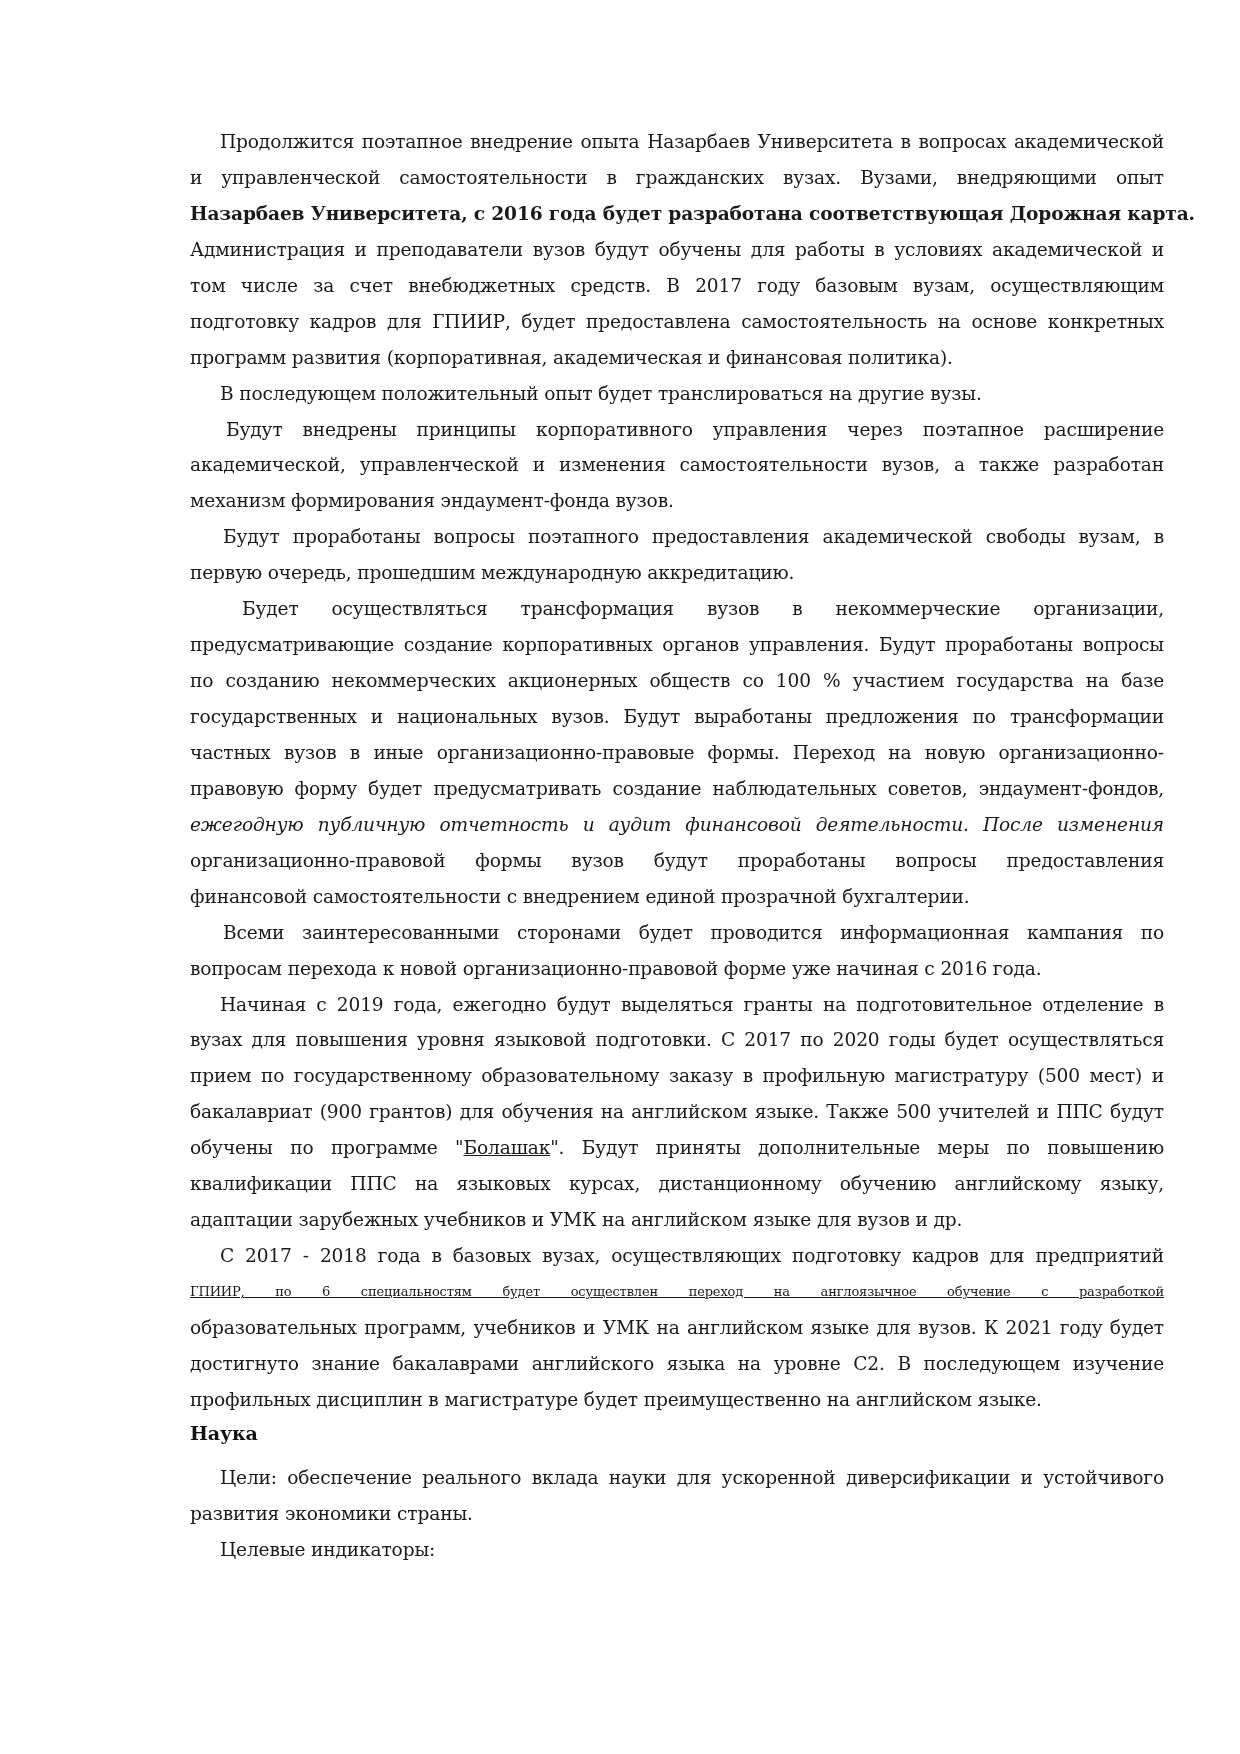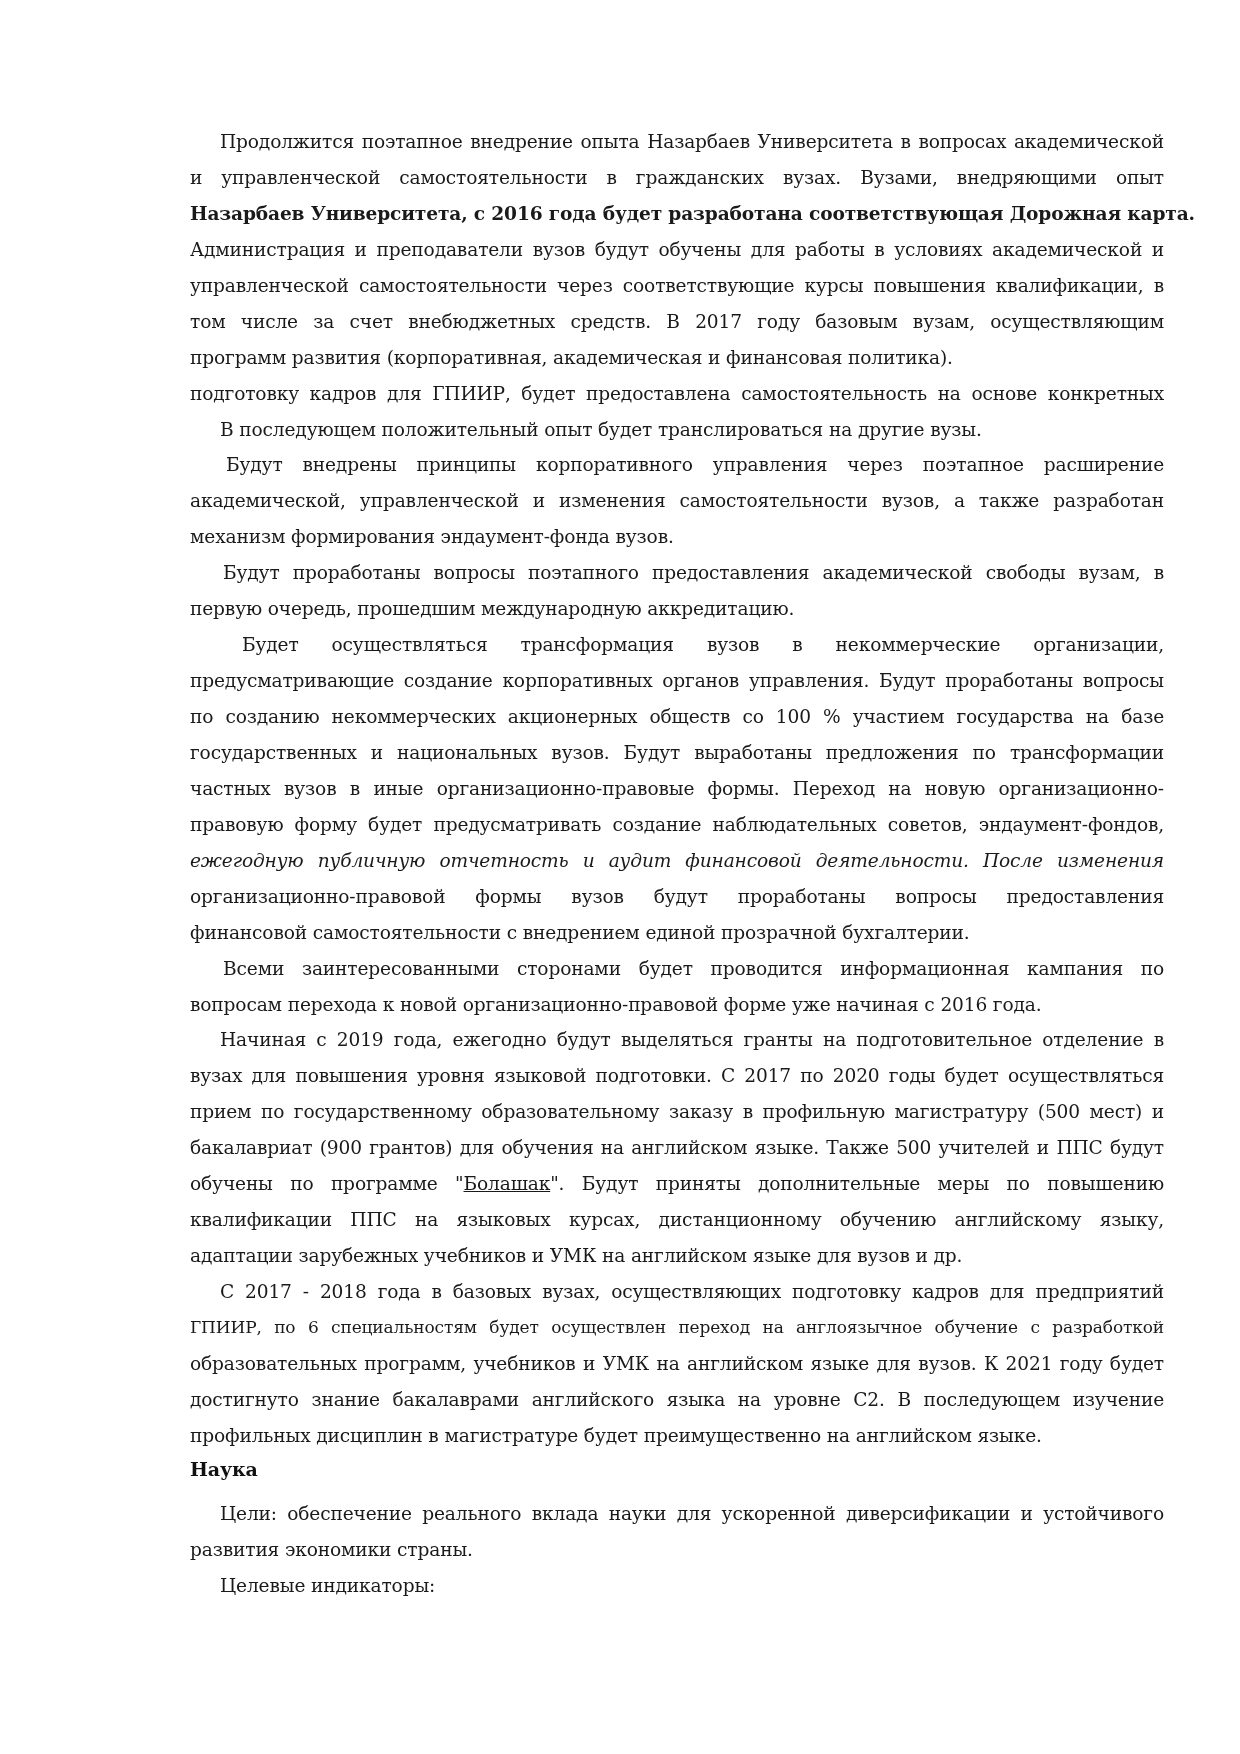--- a/index.html
+++ b/index.html
@@ -28,24 +28,23 @@
 </head>
 <body>
 
 <div class="page">
 
   <div>
     <div class="line ind1" style="white-space: nowrap;">Продолжится поэтапное внедрение опыта Назарбаев Университета в вопросах академической</div>
     <div class="line" style="white-space: nowrap;">и управленческой самостоятельности в гражданских вузах. Вузами, внедряющими опыт</div>
     <div class="line" style="white-space: nowrap; font-weight: bold;">Назарбаев Университета, с 2016 года будет разработана соответствующая Дорожная карта.</div>
     <div class="line" style="white-space: nowrap;">Администрация и преподаватели вузов будут обучены для работы в условиях академической и</div>
-    <div class="line" style="white-space: nowrap;">управленческой самостоятельности через соответствующие курсы повышения квалификации, в</div>
     <div class="line" style="white-space: nowrap;">том числе за счет внебюджетных средств. В 2017 году базовым вузам, осуществляющим</div>
+    <div class="line" style="white-space: nowrap;">подготовку кадров для ГПИИР, будет предоставлена самостоятельность на основе конкретных</div>
     <div class="line last" style="white-space: nowrap;">программ развития (корпоративная, академическая и финансовая политика).</div>
-    <div class="line" style="white-space: nowrap;">подготовку кадров для ГПИИР, будет предоставлена самостоятельность на основе конкретных</div>
   </div>
 
   <div>
     <div class="line last ind1" style="white-space: nowrap;">В последующем положительный опыт будет транслироваться на другие вузы.</div>
   </div>
 
   <div>
     <div class="line ind2" style="white-space: nowrap;">Будут внедрены принципы корпоративного управления через поэтапное расширение</div>
     <div class="line" style="white-space: nowrap;">академической, управленческой и изменения самостоятельности вузов, а также разработан</div>
     <div class="line last" style="white-space: nowrap;">механизм формирования эндаумент-фонда вузов.</div>
@@ -78,21 +77,21 @@
     <div class="line" style="white-space: nowrap;">вузах для повышения уровня языковой подготовки. С 2017 по 2020 годы будет осуществляться</div>
     <div class="line" style="white-space: nowrap;">прием по государственному образовательному заказу в профильную магистратуру (500 мест) и</div>
     <div class="line" style="white-space: nowrap;">бакалавриат (900 грантов) для обучения на английском языке. Также 500 учителей и ППС будут</div>
     <div class="line" style="white-space: nowrap;"><span>обучены по программе "</span><span class="link">Болашак</span><span>". Будут приняты дополнительные меры по повышению</span></div>
     <div class="line" style="white-space: nowrap;">квалификации ППС на языковых курсах, дистанционному обучению английскому языку,</div>
     <div class="line last" style="white-space: nowrap;">адаптации зарубежных учебников и УМК на английском языке для вузов и др.</div>
   </div>
 
   <div>
     <div class="line ind1" style="white-space: nowrap;">С 2017 - 2018 года в базовых вузах, осуществляющих подготовку кадров для предприятий</div>
-    <div class="line" style="white-space: nowrap; font-size: 17px;">ГПИИР, по 6 специальностям будет осуществлен переход на англоязычное обучение с разработкой</div>
+    <div class="line" style="white-space: nowrap; font-size: 13px; text-decoration: underline;">ГПИИР, по 6 специальностям будет осуществлен переход на англоязычное обучение с разработкой</div>
     <div class="line" style="white-space: nowrap;">образовательных программ, учебников и УМК на английском языке для вузов. К 2021 году будет</div>
     <div class="line" style="white-space: nowrap;">достигнуто знание бакалаврами английского языка на уровне С2. В последующем изучение</div>
     <div class="line last" style="white-space: nowrap;">профильных дисциплин в магистратуре будет преимущественно на английском языке.</div>
   </div>
 
   <div class="heading">Наука</div>
   <div class="gap-h"></div>
 
   <div>
     <div class="line ind1" style="white-space: nowrap;">Цели: обеспечение реального вклада науки для ускоренной диверсификации и устойчивого</div>

